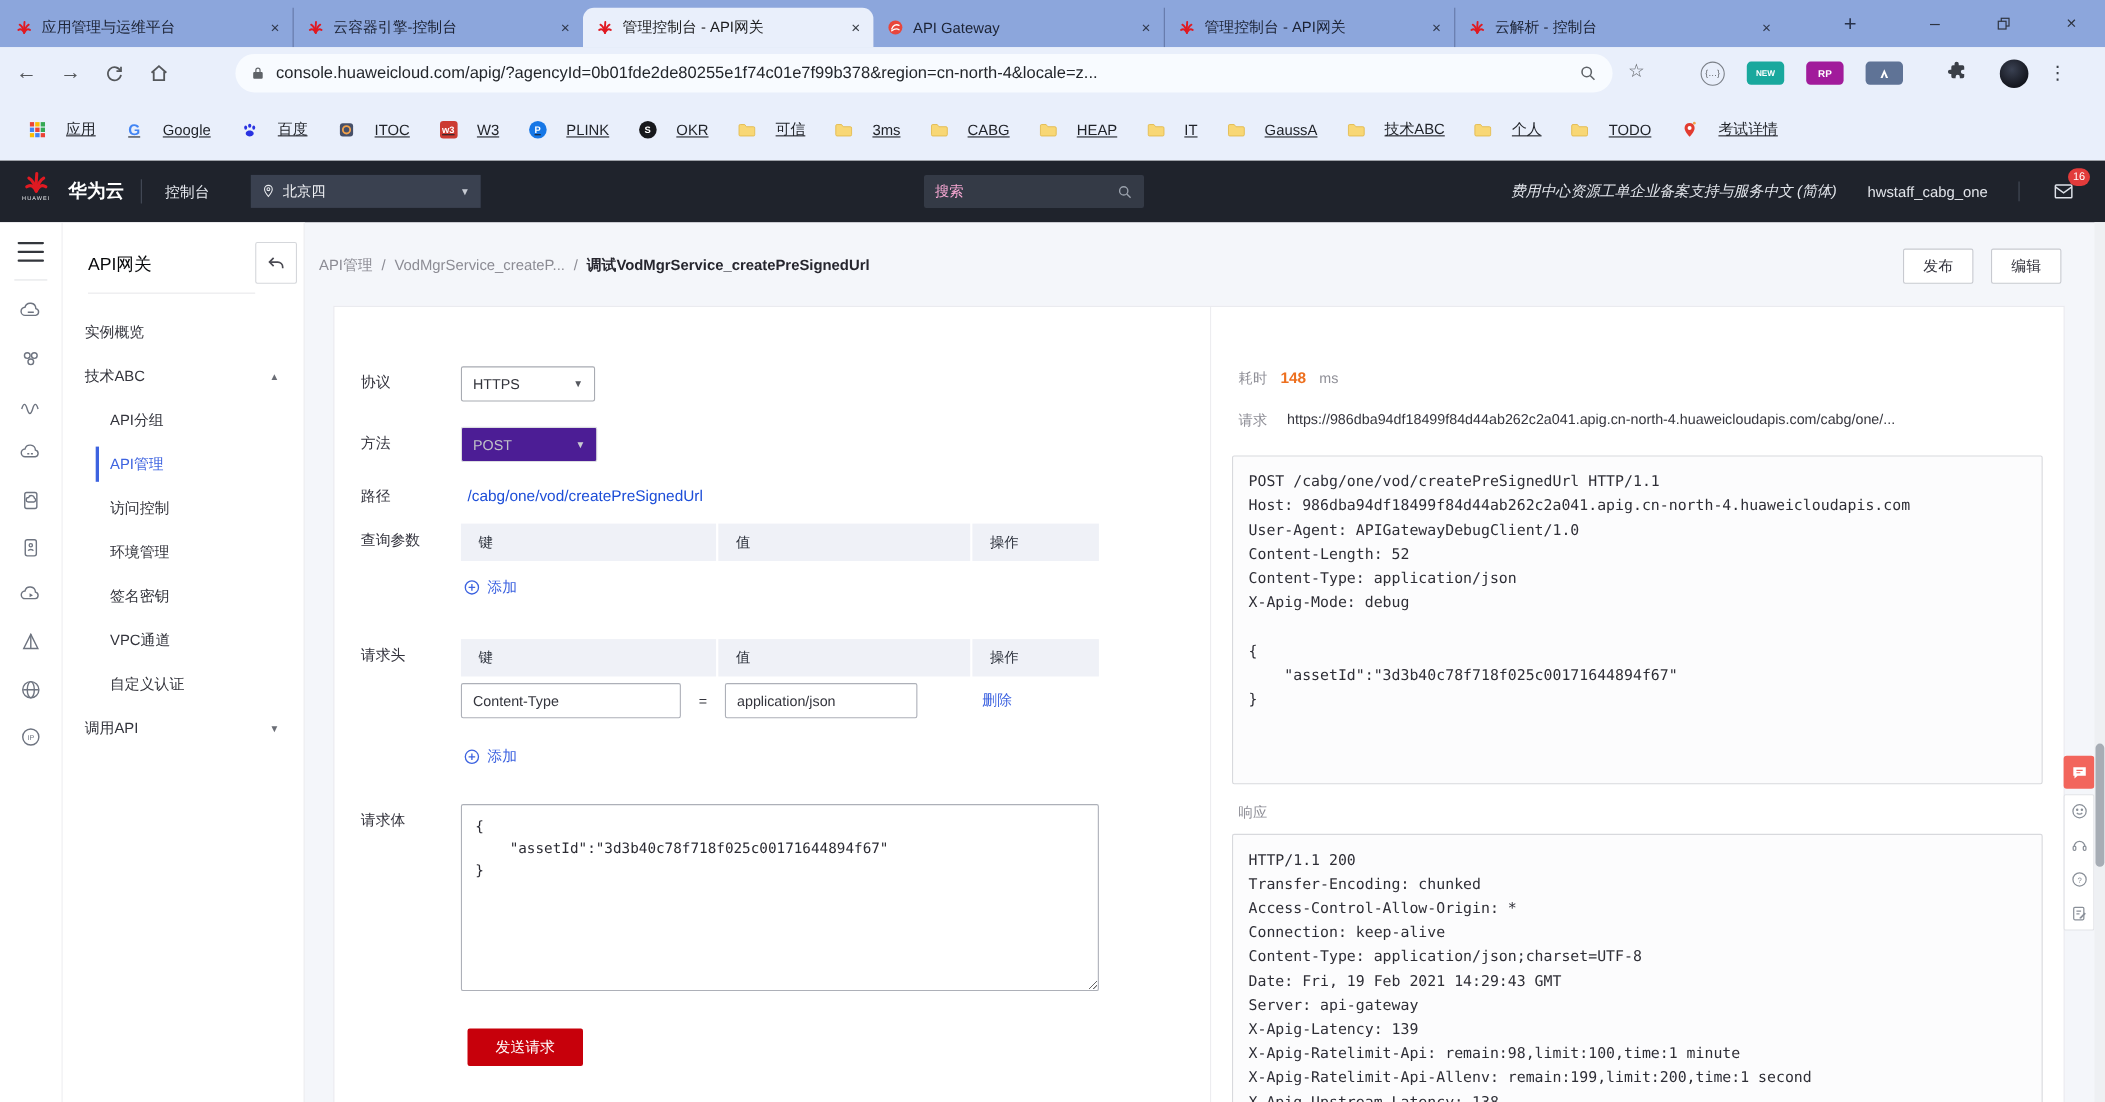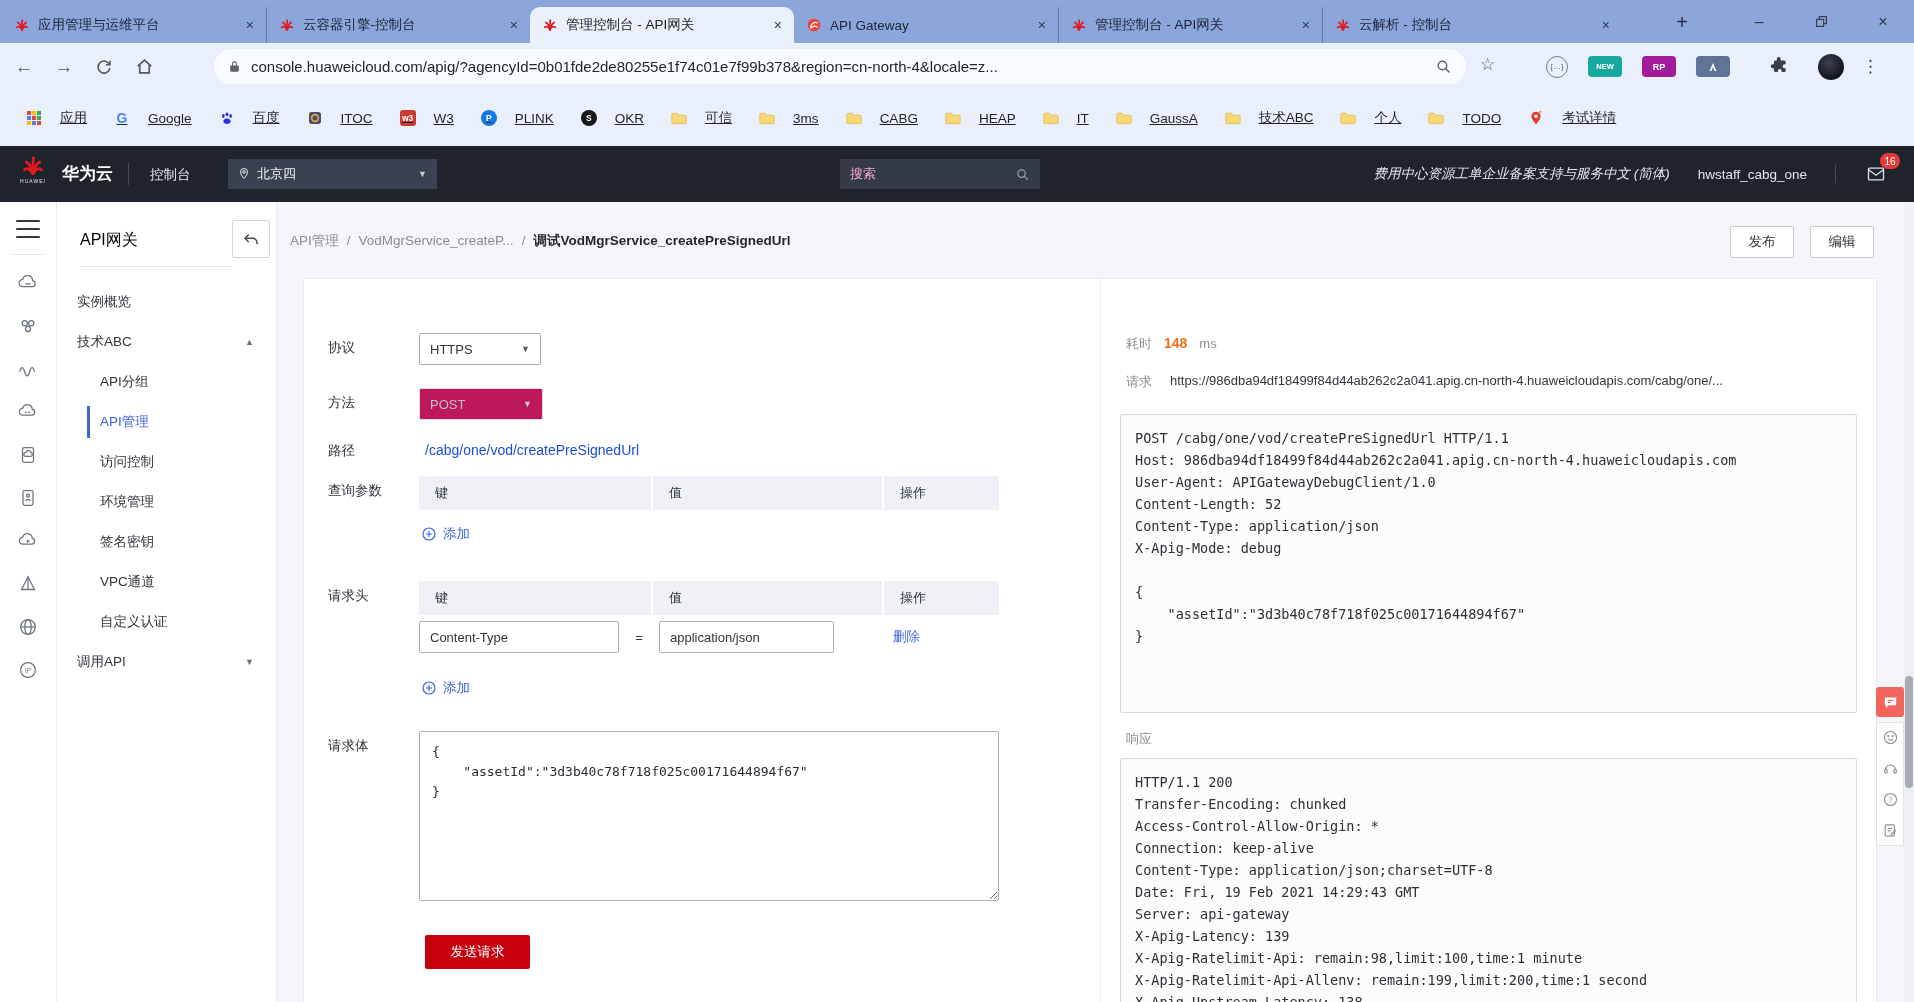--- a/index.html
+++ b/index.html
@@ -106,21 +106,21 @@
   .btn-plain { width:64px; height:32px; background:#fff; border:1px solid #C8CAD0; border-radius:2px;
     font-size:13.5px; color:#34343E; display:flex; align-items:center; justify-content:center; }
 
   .card { position:absolute; left:26px; top:76px; right:37px; height:810px; background:#fff; border:1px solid #E8E9EE; }
 
   
   .f-label { position:absolute; left:24px; font-size:13.5px; color:#34343E; }
   .selectbox { position:absolute; left:115px; width:122px; height:32px; border:1px solid #A8ABB2; border-radius:2px;
     background:#fff; display:flex; align-items:center; padding:0 10px; font-size:13px; color:#33343C; }
   .selectbox .caret { margin-left:auto; font-size:9px; color:#55585F; }
-  .selectbox.disabled { background:#be185d; border-color:#DCDDE1; color:#BFC1C7; width:124px; }
+  .selectbox.disabled { background:#4c1d95; border-color:#DCDDE1; color:#BFC1C7; width:124px; }
   .selectbox.disabled .caret { color:#C9CBD1; }
   .path-val { position:absolute; left:121px; font-size:14px; color:#1d4ed8; }
   .ptable { position:absolute; left:115px; width:580px; height:34px; display:flex; gap:2px; }
   .ptable .cell { background:#EFF1F7; height:34px; line-height:34px; padding-left:16px; font-size:13px; color:#2A2F3A; }
   .ptable .c1 { width:232px; } .ptable .c2 { width:229px; } .ptable .c3 { flex:1; }
   .addlink { position:absolute; left:117px; display:flex; align-items:center; gap:6px; font-size:13.5px; color:#3D63E0; }
   .hrow { position:absolute; left:115px; display:flex; align-items:center; }
   .tinput { height:32px; border:1px solid #ADB0B8; border-radius:2px; background:#fff; padding:0 10px;
     font-size:13px; color:#33343C; display:flex; align-items:center; }
   .eq { width:40px; text-align:center; font-size:13px; color:#33343C; }

